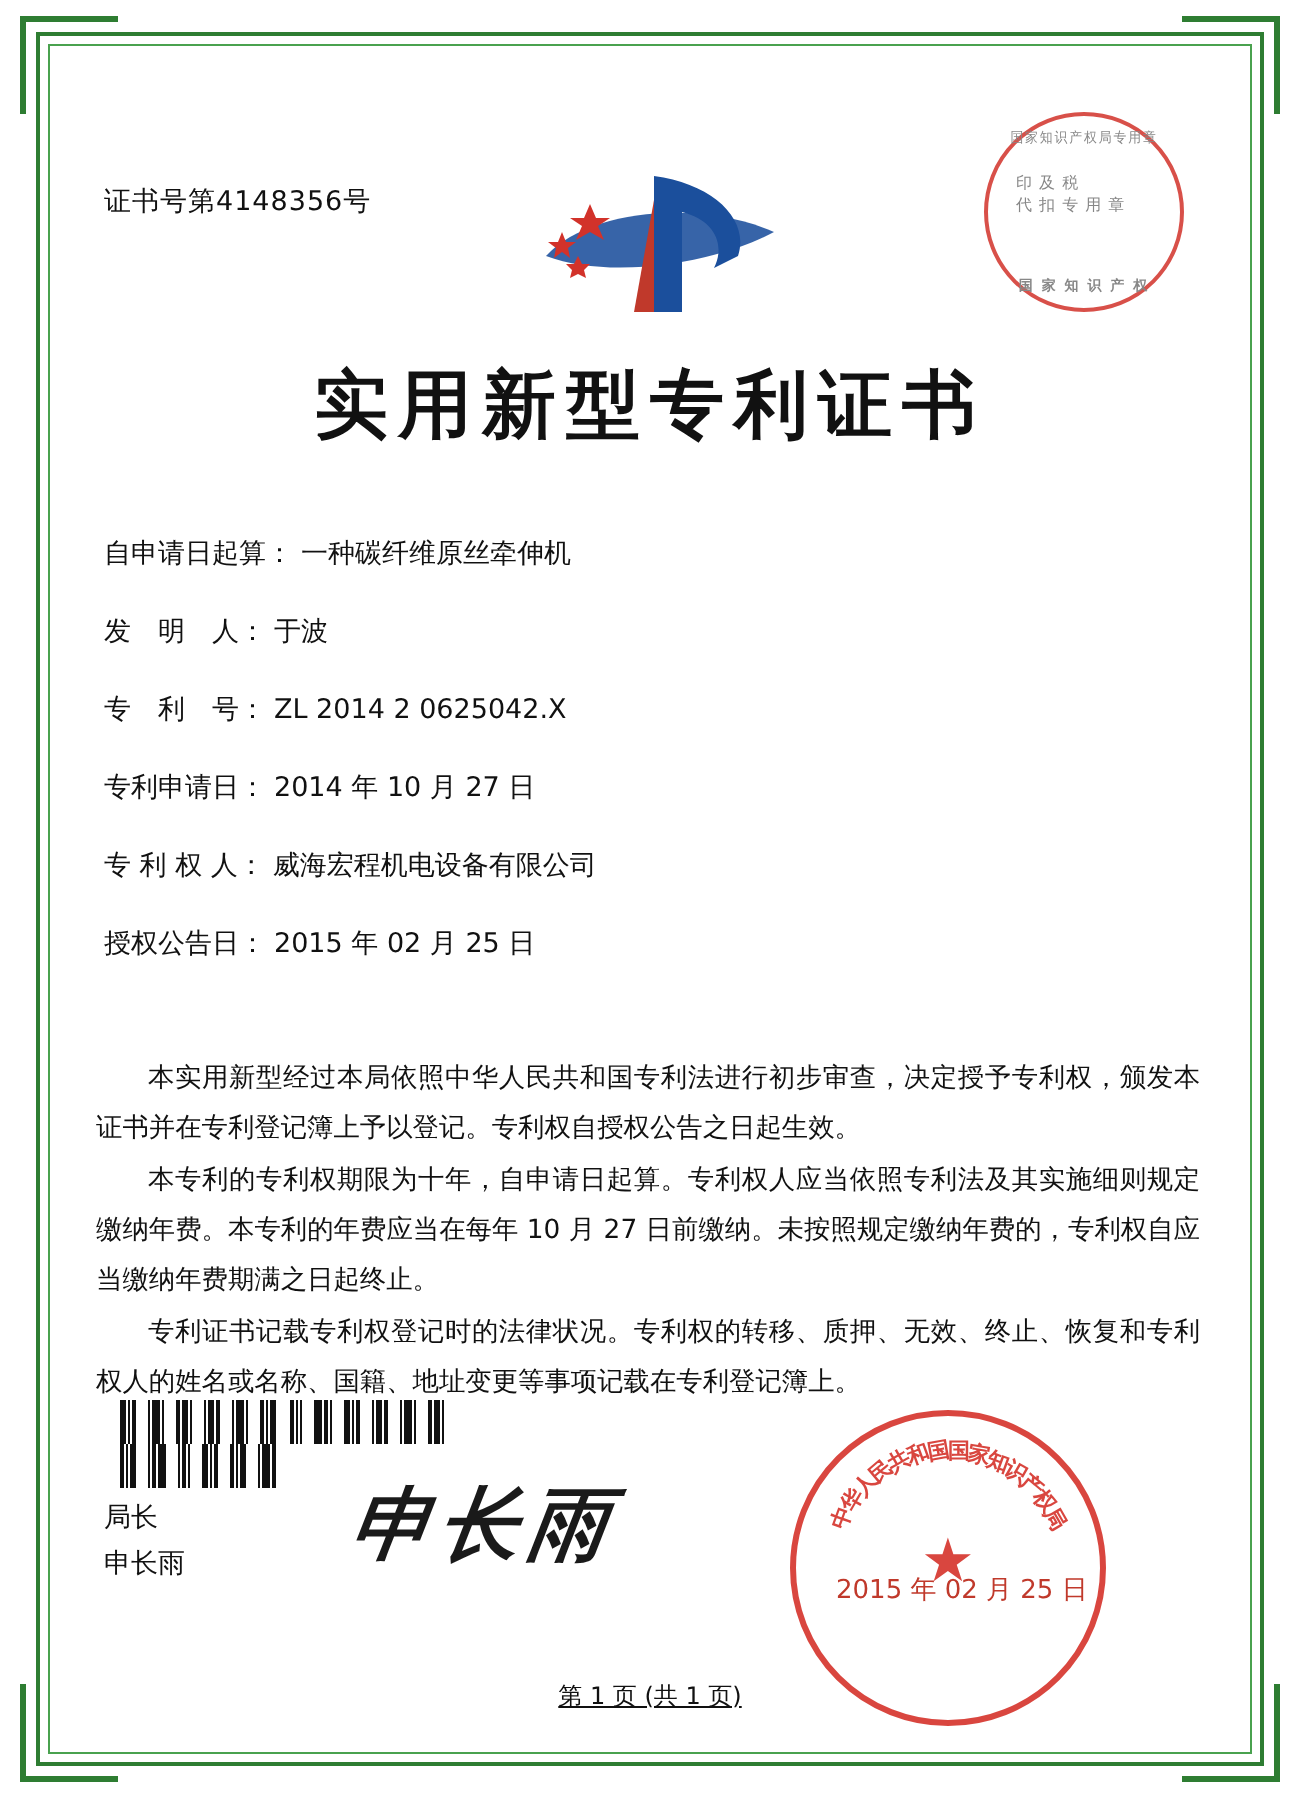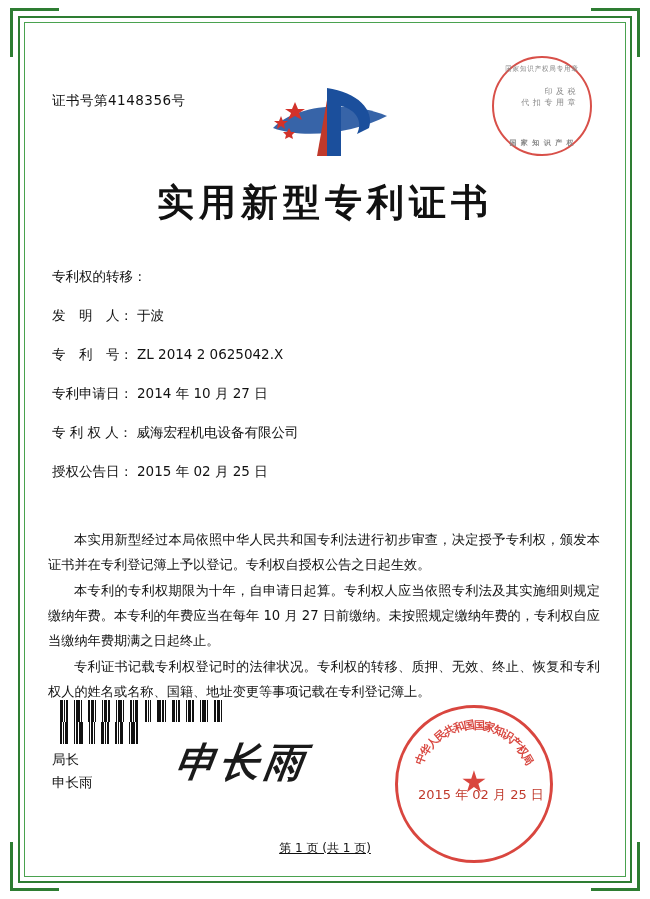--- a/index.html
+++ b/index.html
@@ -73,21 +73,21 @@
     border: 2px solid #d2322a;
     border-radius: 50%;
     color: #737373;
     opacity: 0.85;
   }
   .red-seal-top .seal-inner {
     position: absolute;
     left: 14px;
     top: 28px;
     width: 68px;
-    text-align: right;
+    text-align: left;
     font-size: 8px;
     line-height: 11px;
     letter-spacing: 0.5px;
   }
   .red-seal-top .seal-arc {
     position: absolute;
     left: 0;
     top: 6px;
     width: 96px;
     text-align: center;
@@ -284,21 +284,22 @@
       <div>印 及 税</div>
       <div>代 扣 专 用 章</div>
     </div>
     <div class="seal-arc-bottom">国 家 知 识 产 权</div>
   </div>
 
   <div class="doc-title">实用新型专利证书</div>
 
   <div class="fields">
     <div class="field-row">
-      <span class="field-label">专利权的转移：</span>
+      <span class="field-label">自申请日起算：</span>
+      <span class="field-value">一种碳纤维原丝牵伸机</span>
     </div>
     <div class="field-row">
       <span class="field-label">发　明　人：</span>
       <span class="field-value">于波</span>
     </div>
     <div class="field-row">
       <span class="field-label">专　利　号：</span>
       <span class="field-value">ZL 2014 2 0625042.X</span>
     </div>
     <div class="field-row">

